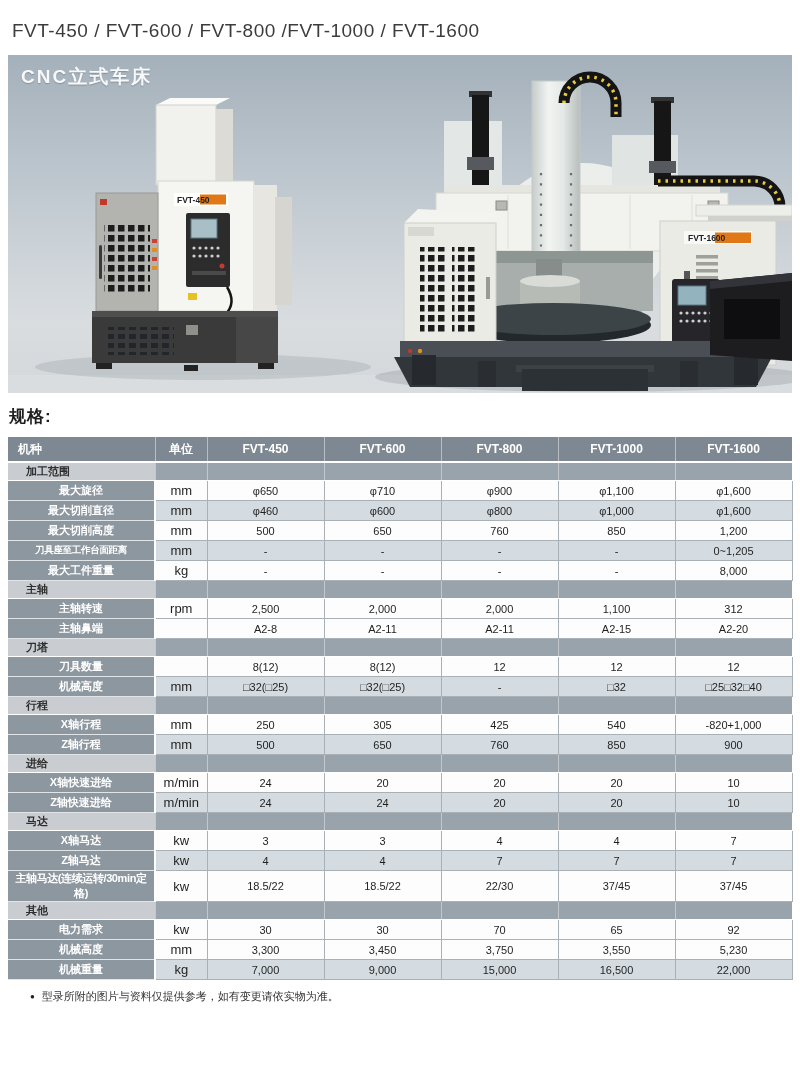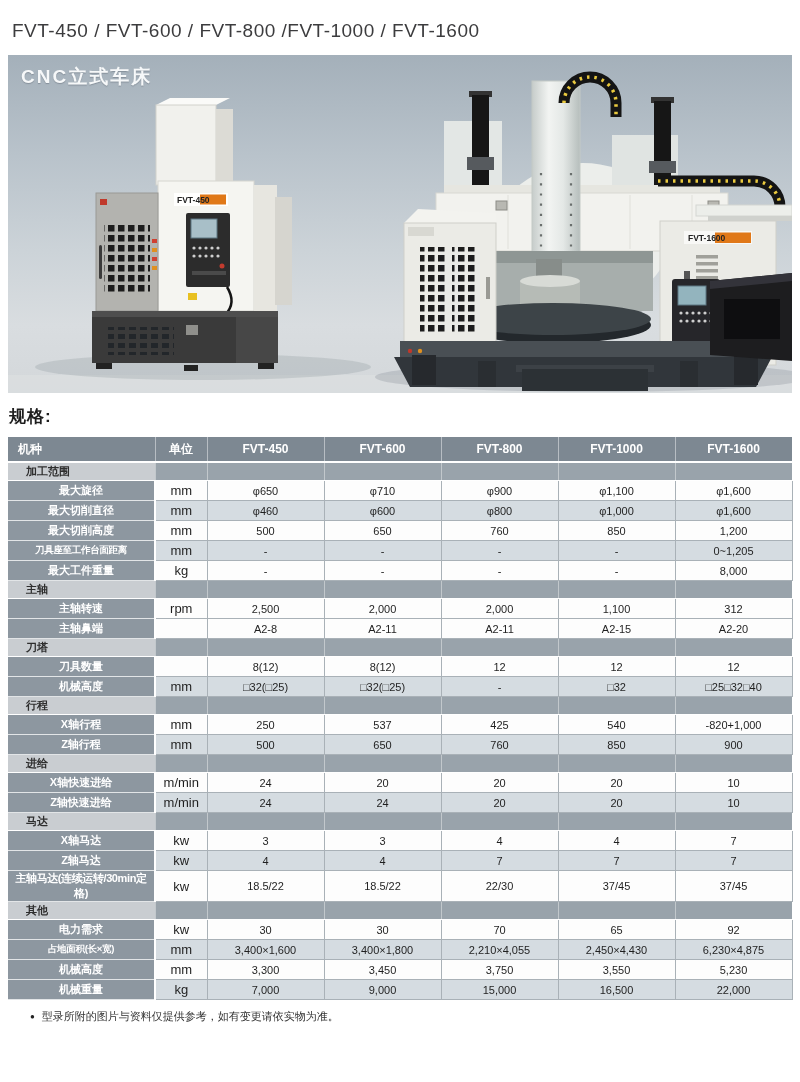--- a/index.html
+++ b/index.html
@@ -413,21 +413,21 @@
           <td class="section-filler-cell"></td>
           <td class="section-filler-cell"></td>
           <td class="section-filler-cell"></td>
           <td class="section-filler-cell"></td>
           <td class="section-filler-cell"></td>
         </tr>
         <tr class="spec-row">
           <td class="spec-label-cell">X轴行程</td>
           <td class="unit-cell">mm</td>
           <td class="spec-value-cell">250</td>
-          <td class="spec-value-cell">537</td>
+          <td class="spec-value-cell">305</td>
           <td class="spec-value-cell">425</td>
           <td class="spec-value-cell">540</td>
           <td class="spec-value-cell">-820+1,000</td>
         </tr>
         <tr class="spec-row alt">
           <td class="spec-label-cell">Z轴行程</td>
           <td class="unit-cell">mm</td>
           <td class="spec-value-cell">500</td>
           <td class="spec-value-cell">650</td>
           <td class="spec-value-cell">760</td>
@@ -508,29 +508,20 @@
         </tr>
         <tr class="spec-row">
           <td class="spec-label-cell">电力需求</td>
           <td class="unit-cell">kw</td>
           <td class="spec-value-cell">30</td>
           <td class="spec-value-cell">30</td>
           <td class="spec-value-cell">70</td>
           <td class="spec-value-cell">65</td>
           <td class="spec-value-cell">92</td>
         </tr>
-        <tr class="spec-row alt">
-          <td class="spec-label-cell lbl-sm">占地面积(长×宽)</td>
-          <td class="unit-cell">mm</td>
-          <td class="spec-value-cell">3,400×1,600</td>
-          <td class="spec-value-cell">3,400×1,800</td>
-          <td class="spec-value-cell">2,210×4,055</td>
-          <td class="spec-value-cell">2,450×4,430</td>
-          <td class="spec-value-cell">6,230×4,875</td>
-        </tr>
         <tr class="spec-row">
           <td class="spec-label-cell">机械高度</td>
           <td class="unit-cell">mm</td>
           <td class="spec-value-cell">3,300</td>
           <td class="spec-value-cell">3,450</td>
           <td class="spec-value-cell">3,750</td>
           <td class="spec-value-cell">3,550</td>
           <td class="spec-value-cell">5,230</td>
         </tr>
         <tr class="spec-row alt">

